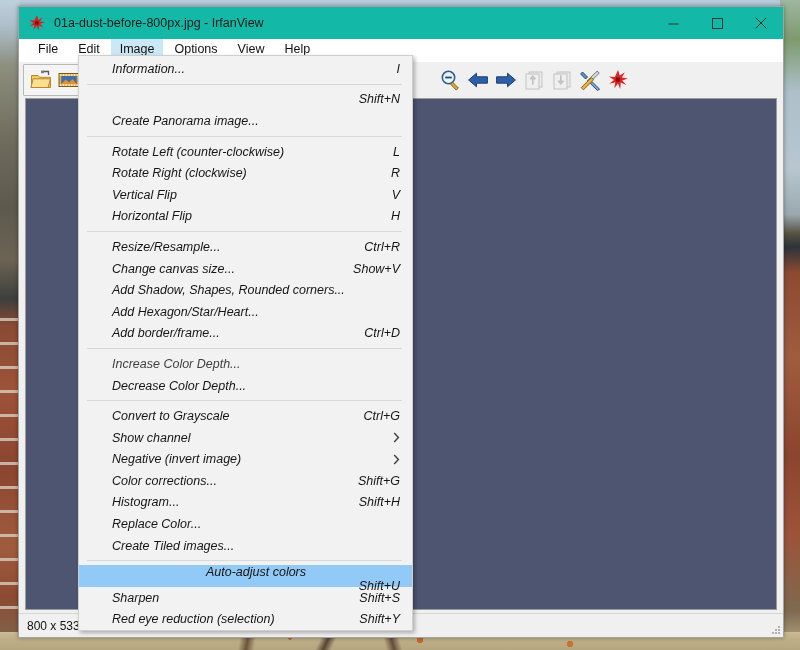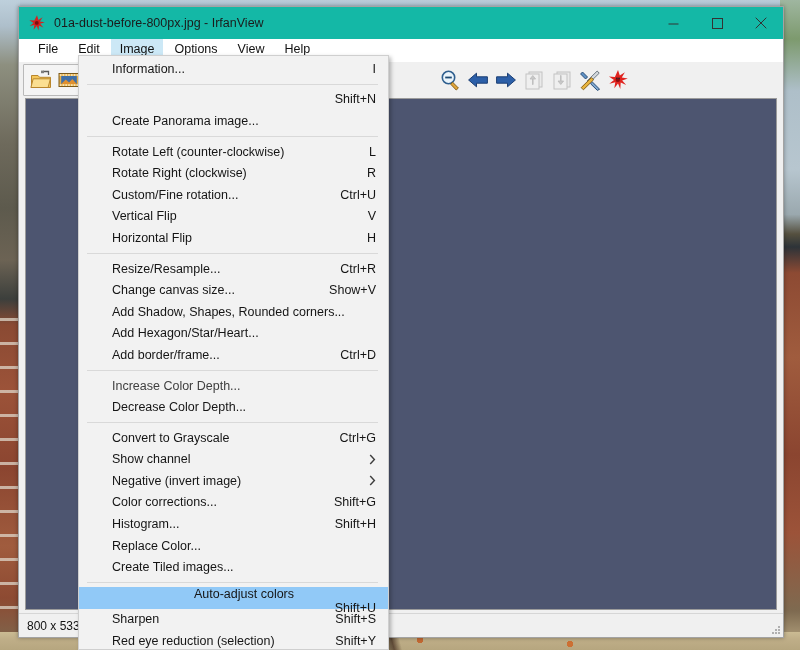--- a/index.html
+++ b/index.html
@@ -136,29 +136,30 @@
   }
   #status-text{
     font-size:12px;color:#111;margin-left:8px;white-space:nowrap;
   }
   #resize-grip{
     position:absolute;right:2px;bottom:1px;width:13px;height:13px;
   }
 
   
   #dropdown{
-    position:absolute;left:78px;top:55px;width:311px;
+    position:absolute;left:78px;top:55px;width:335px;
     background:#f2f2f2;
     border:1px solid #cfcfcf;
     box-shadow:2px 2px 4px rgba(0,0,0,.28);
     padding:2px 0 0 0;
     z-index:50;
     box-sizing:border-box;
     overflow:hidden;
     max-height:595px;
+    font-style:italic;
   }
   .mi{
     height:21.6px;display:flex;align-items:center;position:relative;
     padding-left:33px;padding-right:12px;
     font-size:12.5px;color:#151515;white-space:nowrap;
   }
   .mi.disabled{color:#404040;}
   .mi.sel{background:#91c9f7;flex-direction:column;}
   .mi .accel{margin-left:auto;font-size:12.5px;color:#151515;padding-left:20px;}
   .mi .chev{margin-left:auto;display:flex;align-items:center;padding-left:20px;}
@@ -344,24 +345,20 @@
     <div class="sep"></div>
     <div class="mi">
       <span>Rotate Left (counter-clockwise)</span>
       <span class="accel">L</span>
     </div>
     <div class="mi">
       <span>Rotate Right (clockwise)</span>
       <span class="accel">R</span>
     </div>
     <div class="mi">
-      <span>Custom/Fine rotation...</span>
-      <span class="accel">Ctrl+U</span>
-    </div>
-    <div class="mi">
       <span>Vertical Flip</span>
       <span class="accel">V</span>
     </div>
     <div class="mi">
       <span>Horizontal Flip</span>
       <span class="accel">H</span>
     </div>
     <div class="sep"></div>
     <div class="mi">
       <span>Resize/Resample...</span>

